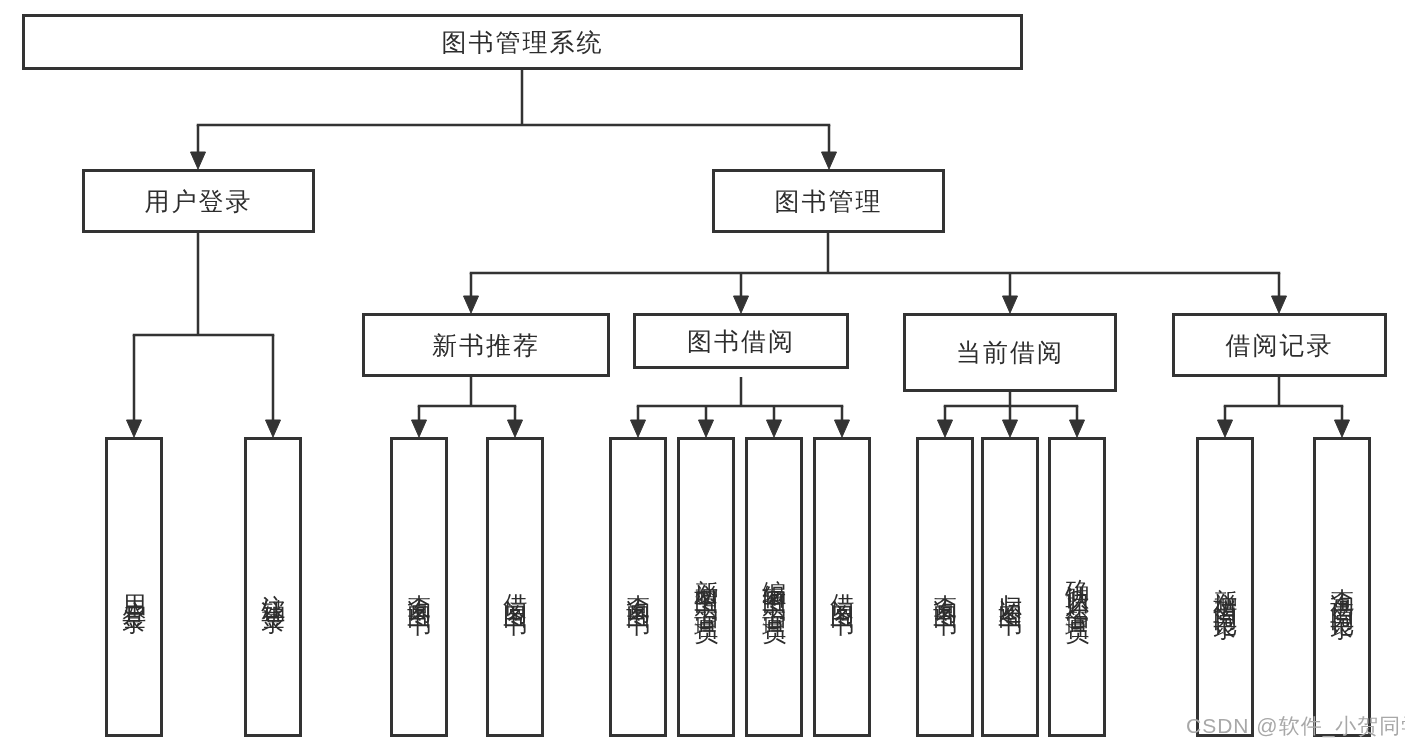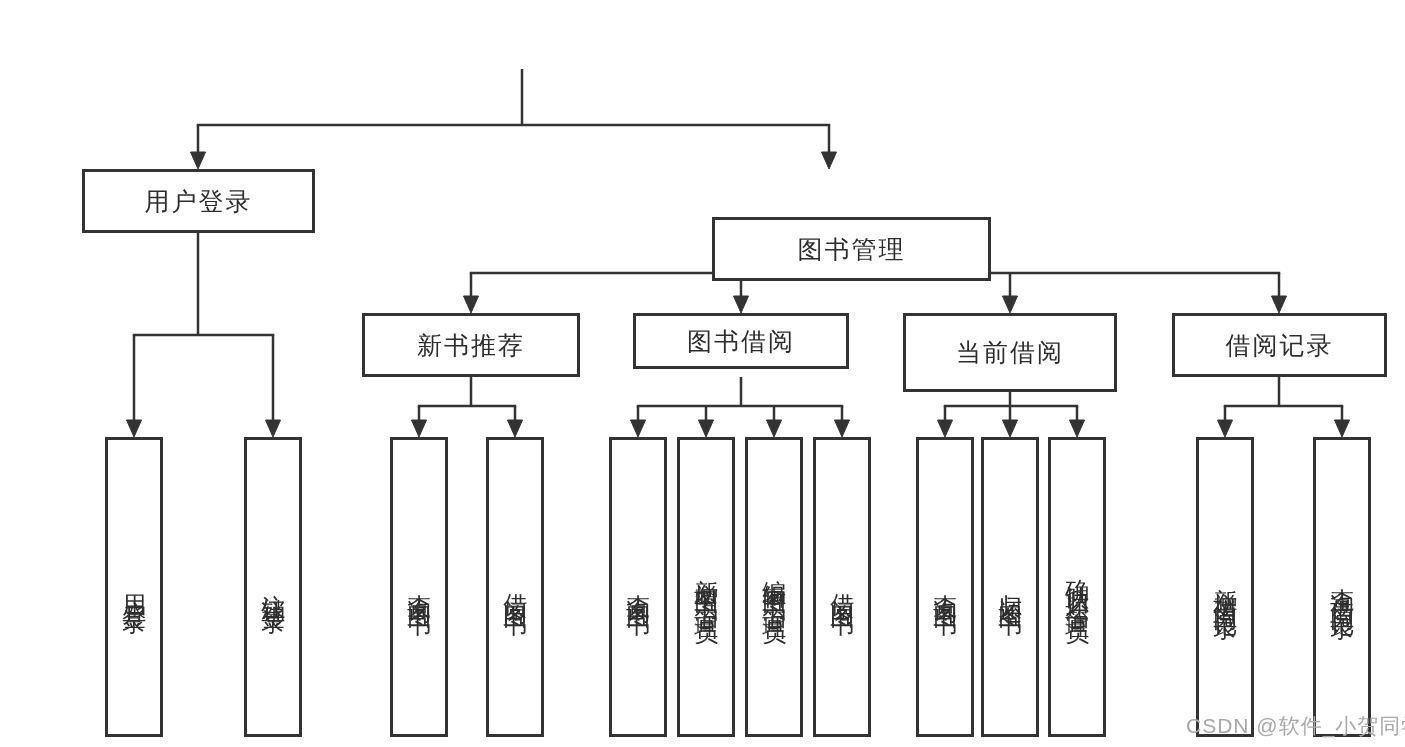--- a/index.html
+++ b/index.html
@@ -142,29 +142,32 @@
     <g>
       <line x1="1279" y1="377" x2="1279" y2="406"></line>
       <line x1="1223.75" y1="406" x2="1343.25" y2="406"></line>
       <line x1="1225" y1="406" x2="1225" y2="421"></line>
       <polygon points="1217.5,420 1232.5,420 1225,437"></polygon>
       <line x1="1342" y1="406" x2="1342" y2="421"></line>
       <polygon points="1334.5,420 1349.5,420 1342,437"></polygon>
     </g>
   </svg>
 
+  <div class="node" style="left:22px; top:14px; width:1001px; height:56px;">
+    <span class="h-label">图书管理系统</span>
+  </div>
 
   <div class="node" style="left:82px; top:169px; width:233px; height:64px;">
     <span class="h-label">用户登录</span>
   </div>
-  <div class="node" style="left:712px; top:169px; width:279px; height:64px;margin-top:48px;">
+  <div class="node" style="left:712px; top:169px; width:233px; height:64px;">
     <span class="h-label">图书管理</span>
   </div>
 
-  <div class="node" style="left:362px; top:313px; width:218px; height:64px;">
+  <div class="node" style="left:362px; top:313px; width:248px; height:64px;">
     <span class="h-label">新书推荐</span>
   </div>
   <div class="node" style="left:633px; top:313px; width:216px; height:56px;">
     <span class="h-label">图书借阅</span>
   </div>
   <div class="node" style="left:903px; top:313px; width:214px; height:79px;">
     <span class="h-label">当前借阅</span>
   </div>
   <div class="node" style="left:1172px; top:313px; width:215px; height:64px;">
     <span class="h-label">借阅记录</span>

